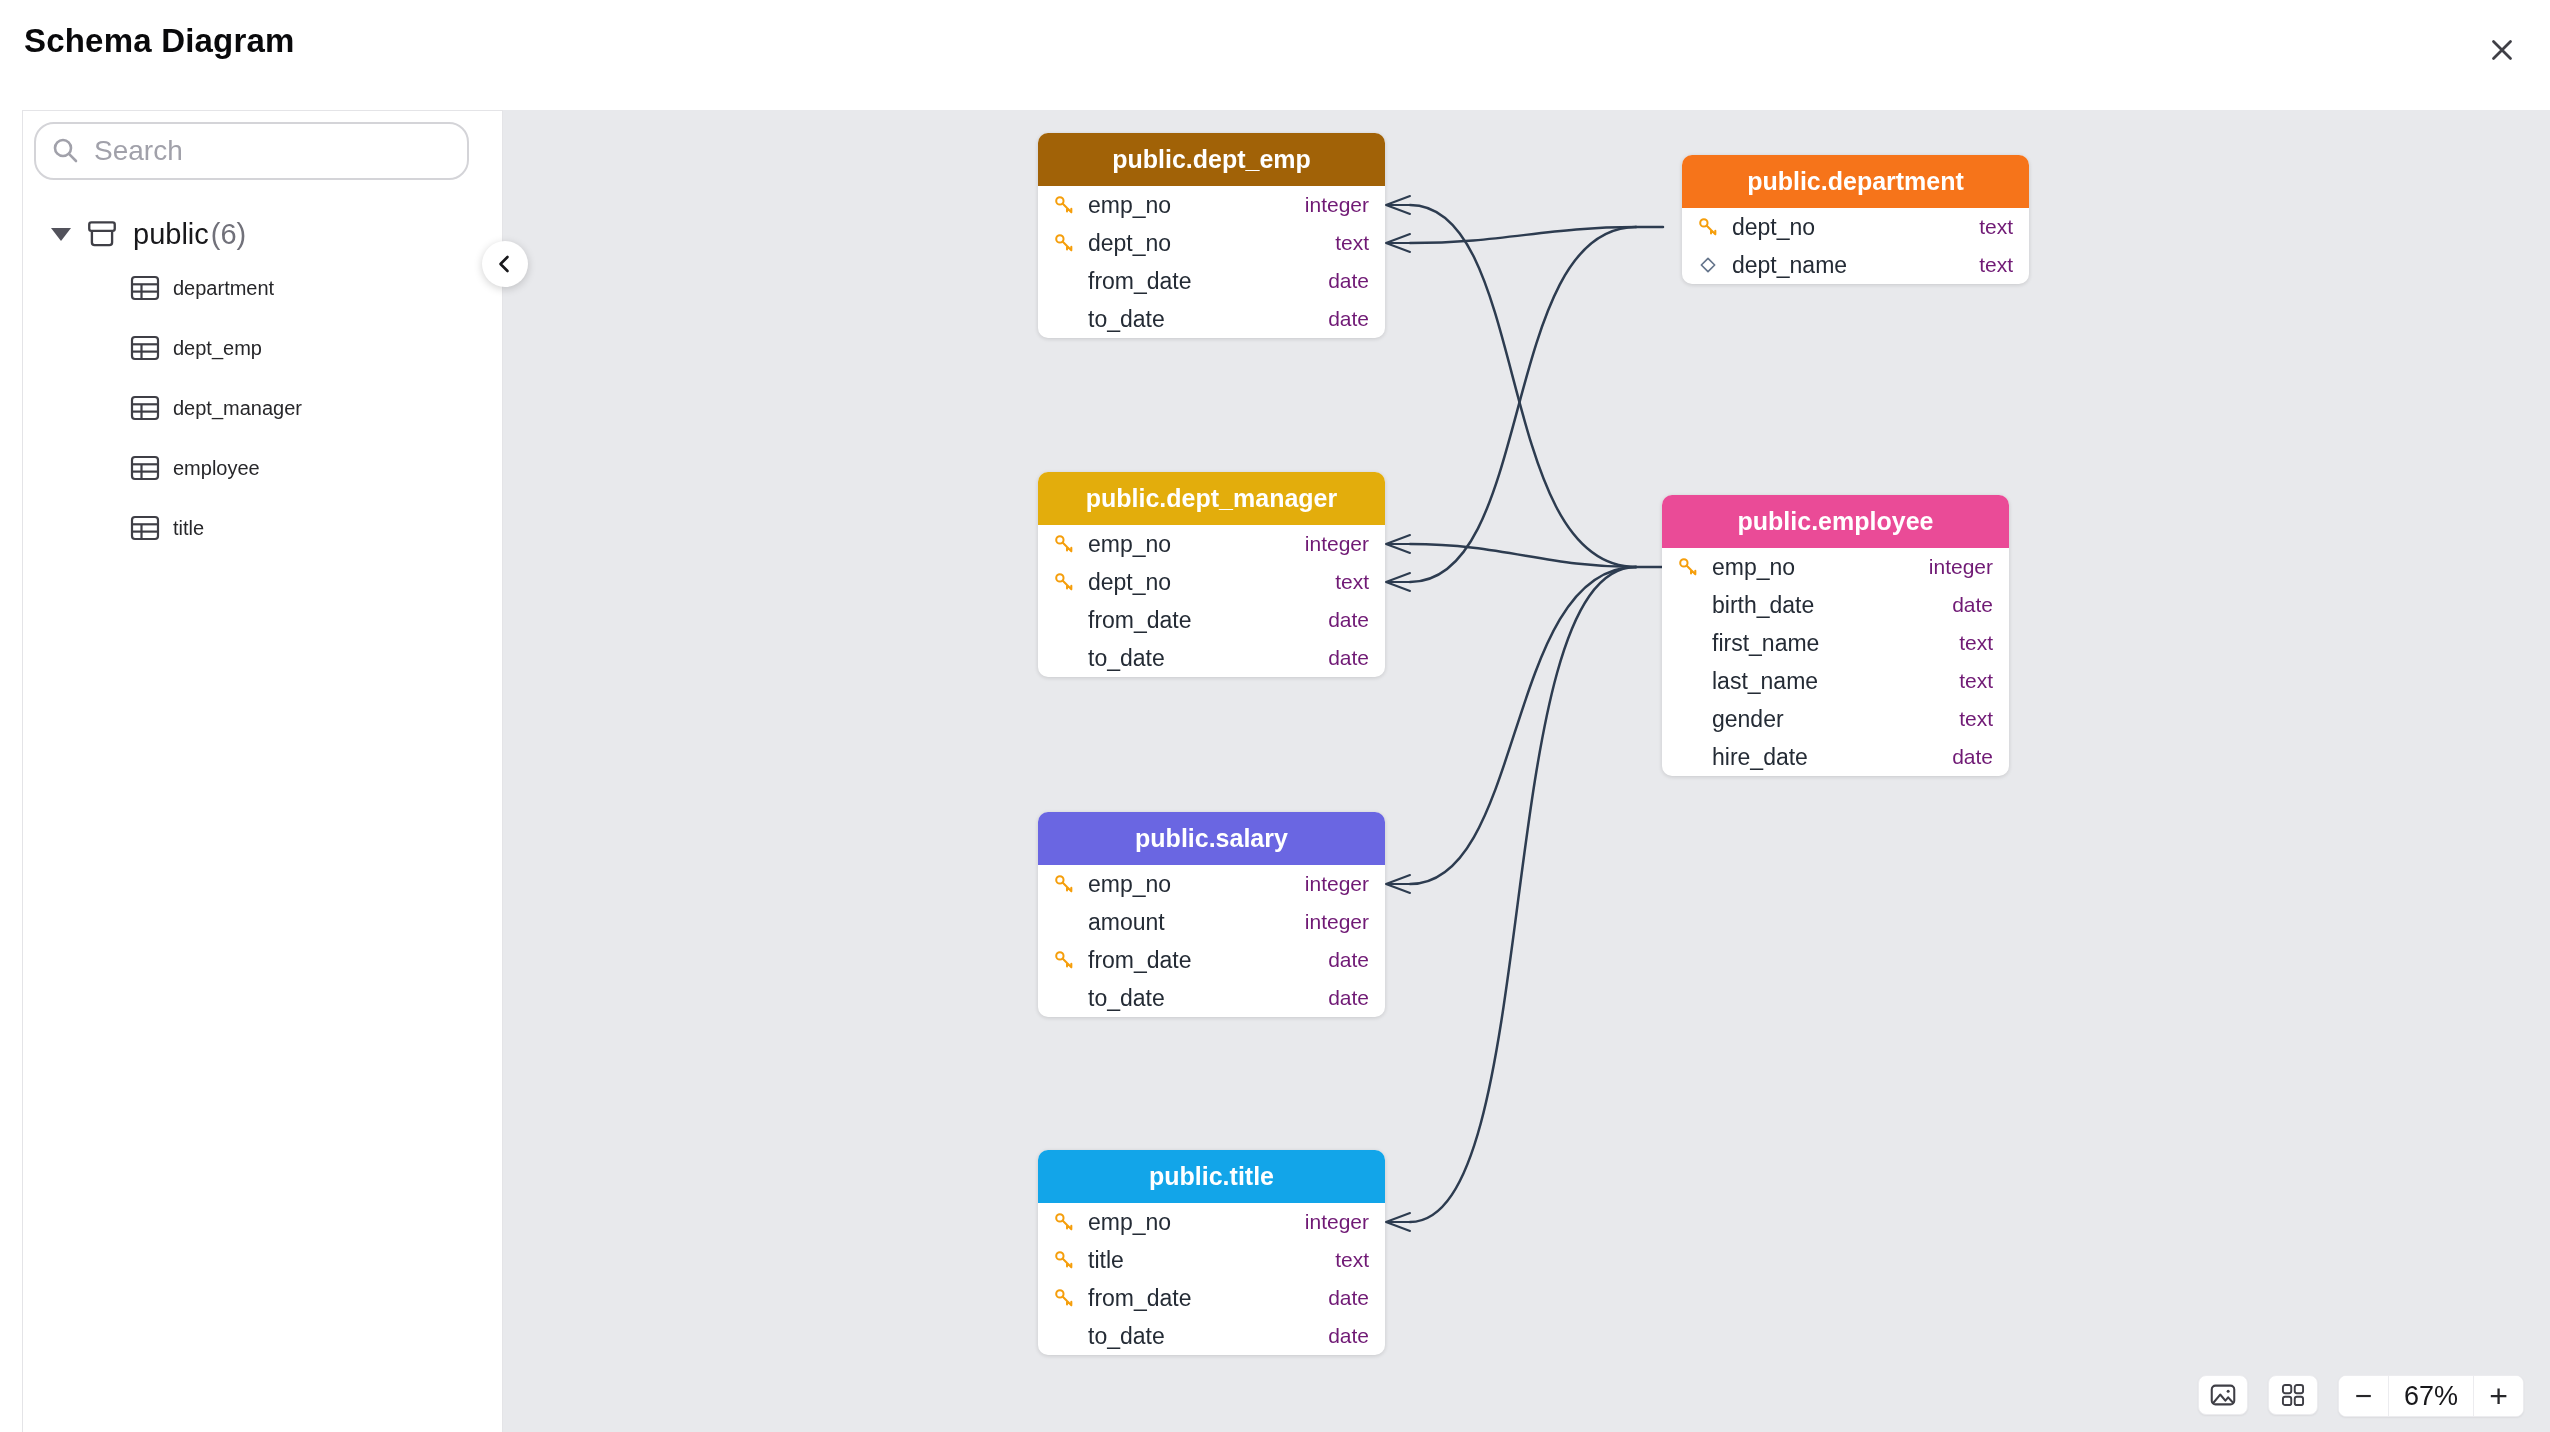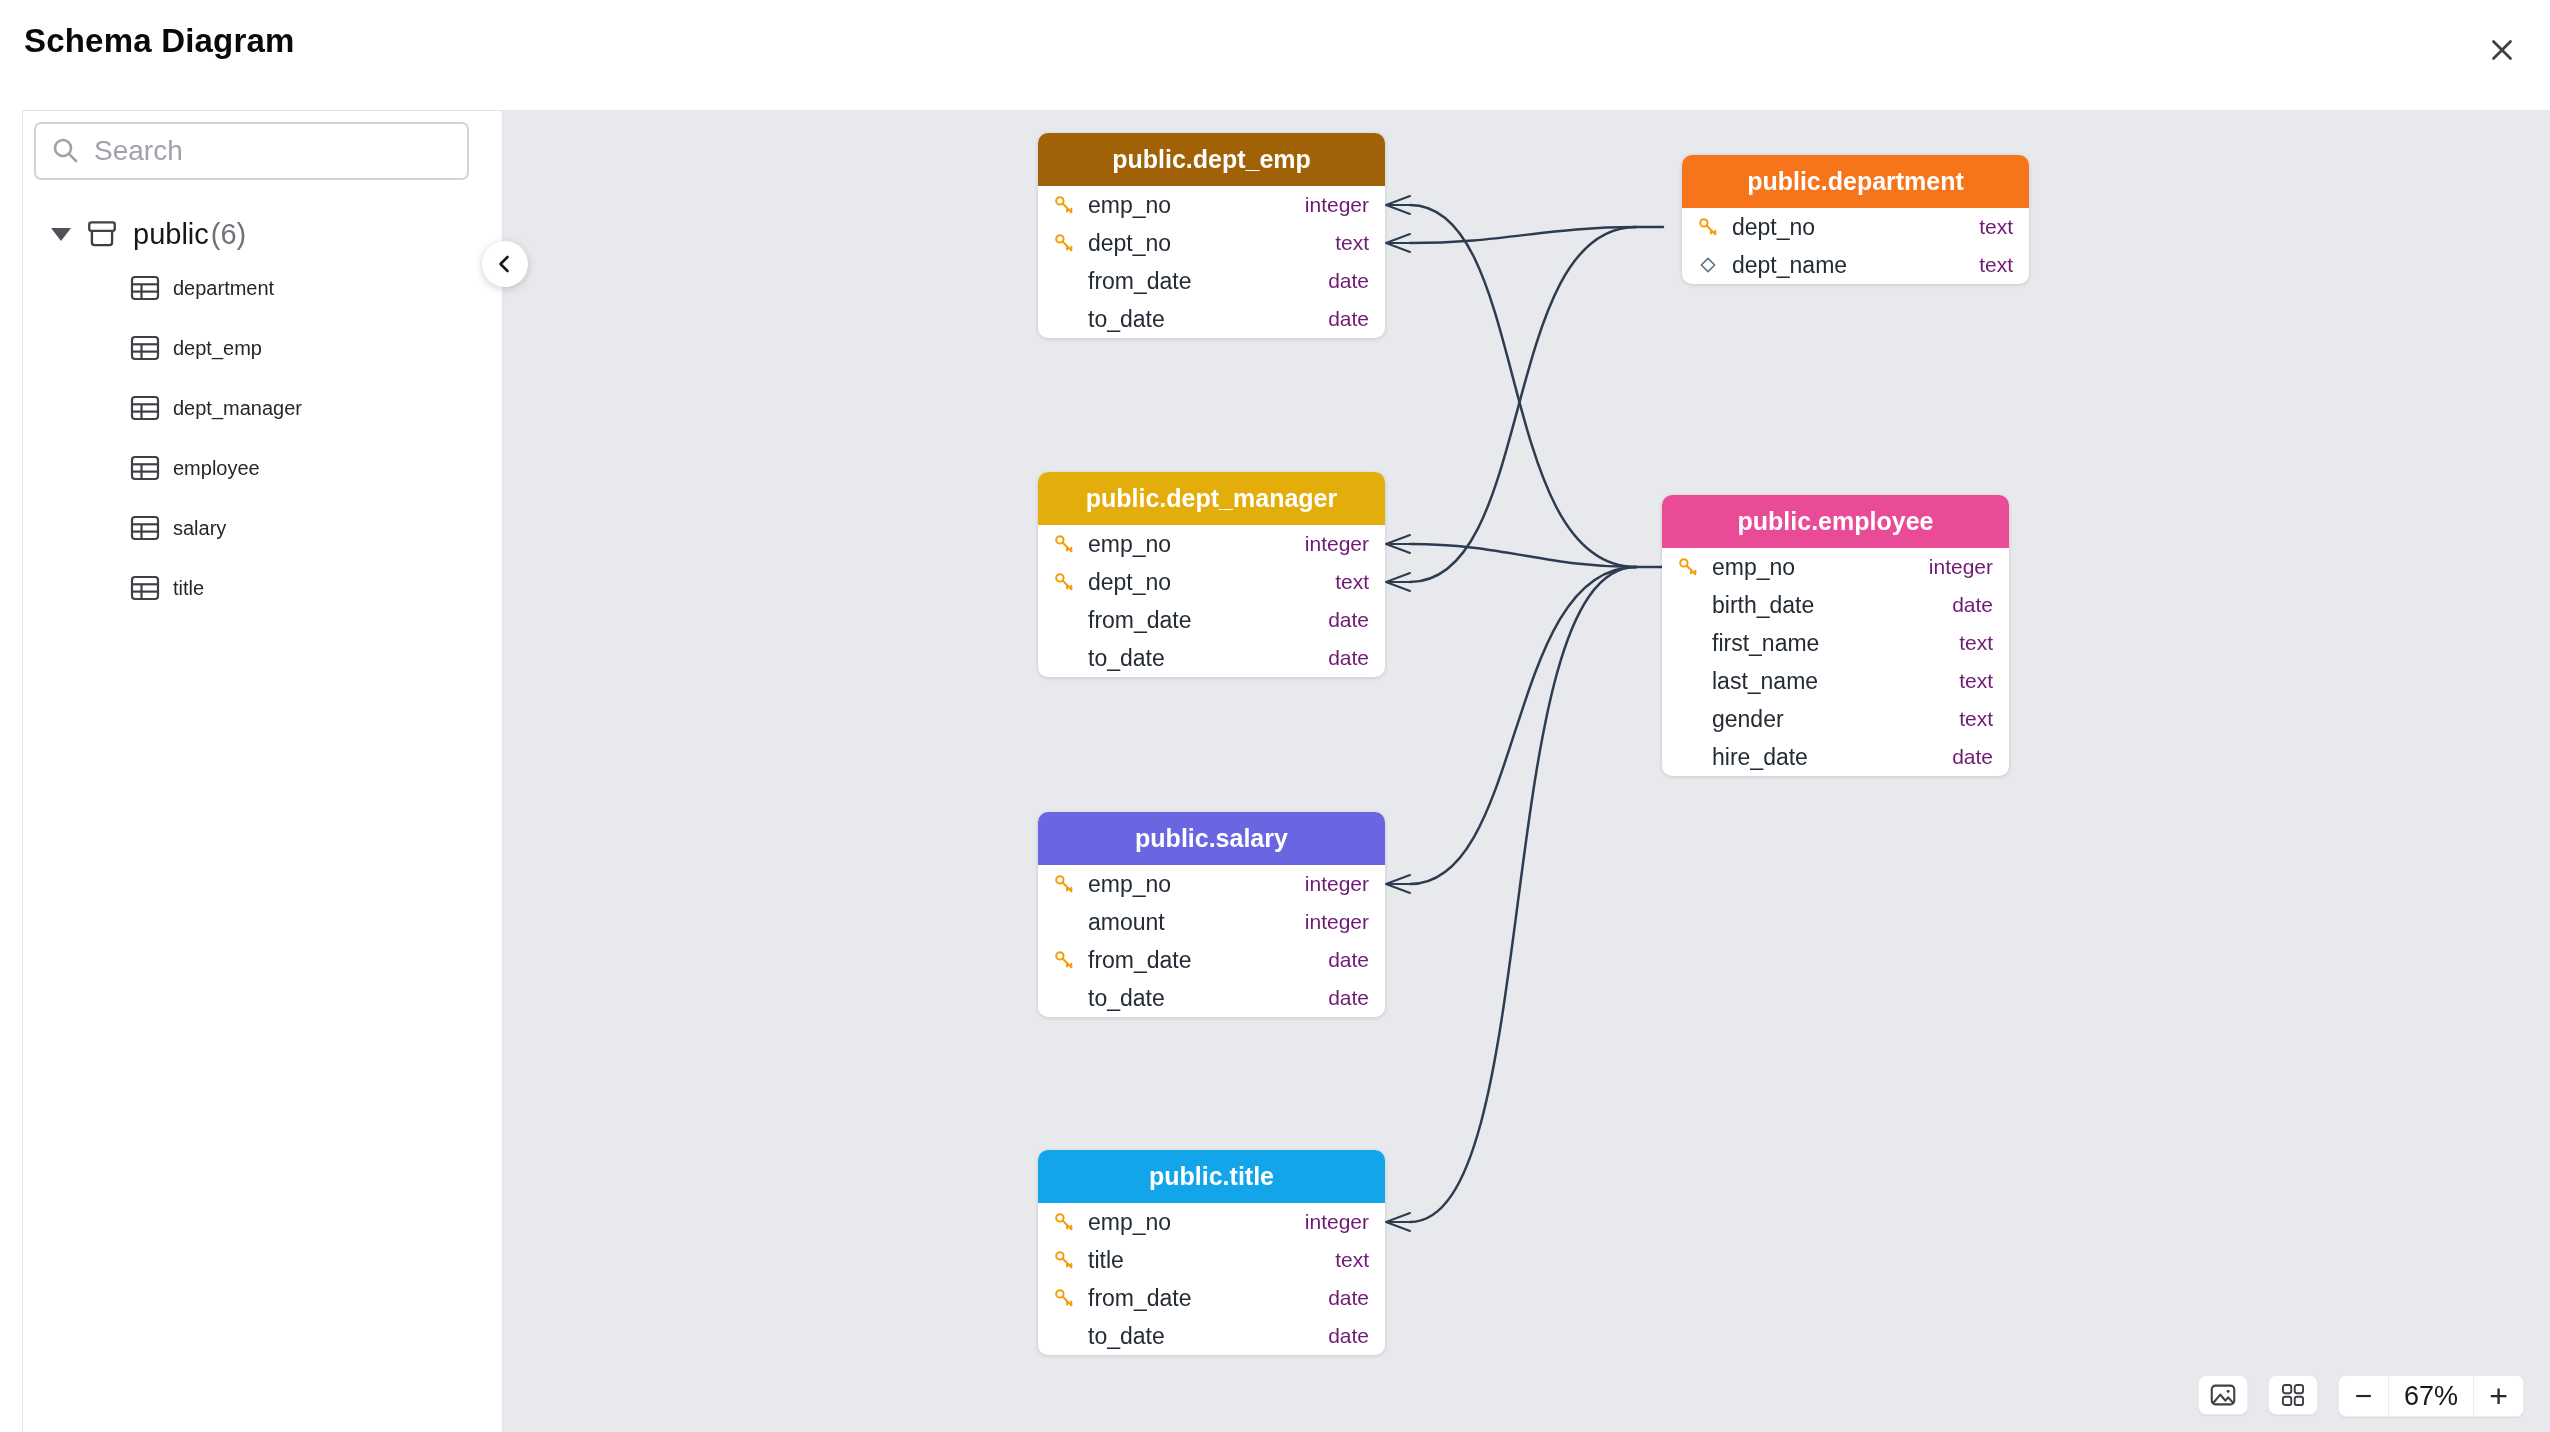--- a/index.html
+++ b/index.html
@@ -11,21 +11,21 @@
   .app-title{position:absolute;left:24px;top:22px;font-size:33px;font-weight:700;color:#09090b;letter-spacing:.2px;}
   .close-btn{position:absolute;right:26px;top:28px;width:44px;height:44px;display:flex;align-items:center;justify-content:center;cursor:pointer;background:none;border:none;padding:0;}
 
   
   .canvas{position:absolute;left:503px;top:110px;right:0;bottom:0;background:#e8e9ec;}
   .edges{position:absolute;left:0;top:0;pointer-events:none;}
 
   
   .sidebar{position:absolute;left:22px;top:110px;width:481px;bottom:0;background:#fff;
            border:1px solid #e4e4e7;border-bottom:none;box-sizing:border-box;z-index:3;}
-  .search-wrap{margin:11px 33px 0 11px;height:58px;border:2px solid #d4d4d8;border-radius:7px;
+  .search-wrap{margin:11px 33px 0 11px;height:58px;border:2px solid #d4d4d8;border-radius:20px;
                display:flex;align-items:center;padding:0 10px 0 14px;box-sizing:border-box;gap:10px;background:#fff;}
   .search-wrap input{border:none;outline:none;flex:1;font-size:28px;font-family:"Liberation Sans",sans-serif;color:#3f3f46;background:transparent;}
   .search-wrap input::placeholder{color:#a1a1aa;}
   .tree{margin-top:30px;}
   .tree-schema{display:flex;align-items:center;height:48px;padding-left:28px;gap:14px;cursor:pointer;}
   .caret{width:0;height:0;border-left:10px solid transparent;border-right:10px solid transparent;border-top:13px solid #52525b;}
   .schema-label{font-size:29px;color:#18181b;}
   .schema-count{font-size:29px;color:#71717a;margin-left:2px;}
   .tree-item{display:flex;align-items:center;height:60px;padding-left:106px;gap:12px;cursor:pointer;}
   .tree-item span.lbl{font-size:20px;color:#27272a;}
@@ -151,31 +151,20 @@
       <div class="tree-item">
         <span>
             <svg width="32" height="32" viewBox="0 0 32 32" stroke="#3f3f46" stroke-width="2.2" fill="none">
               <rect x="3" y="5" width="26" height="22" rx="3"></rect>
               <line x1="3" y1="12.3" x2="29" y2="12.3"></line>
               <line x1="3" y1="19.6" x2="29" y2="19.6"></line>
               <line x1="12.5" y1="12.3" x2="12.5" y2="27"></line>
             </svg>
           </span>
         <span class="lbl">employee</span>
-      </div>
-      <div class="tree-item">
-        <span>
-            <svg width="32" height="32" viewBox="0 0 32 32" stroke="#3f3f46" stroke-width="2.2" fill="none">
-              <rect x="3" y="5" width="26" height="22" rx="3"></rect>
-              <line x1="3" y1="12.3" x2="29" y2="12.3"></line>
-              <line x1="3" y1="19.6" x2="29" y2="19.6"></line>
-              <line x1="12.5" y1="12.3" x2="12.5" y2="27"></line>
-            </svg>
-          </span>
-        <span class="lbl">salary</span>
       </div>
       <div class="tree-item">
         <span>
             <svg width="32" height="32" viewBox="0 0 32 32" stroke="#3f3f46" stroke-width="2.2" fill="none">
               <rect x="3" y="5" width="26" height="22" rx="3"></rect>
               <line x1="3" y1="12.3" x2="29" y2="12.3"></line>
               <line x1="3" y1="19.6" x2="29" y2="19.6"></line>
               <line x1="12.5" y1="12.3" x2="12.5" y2="27"></line>
             </svg>
           </span>

